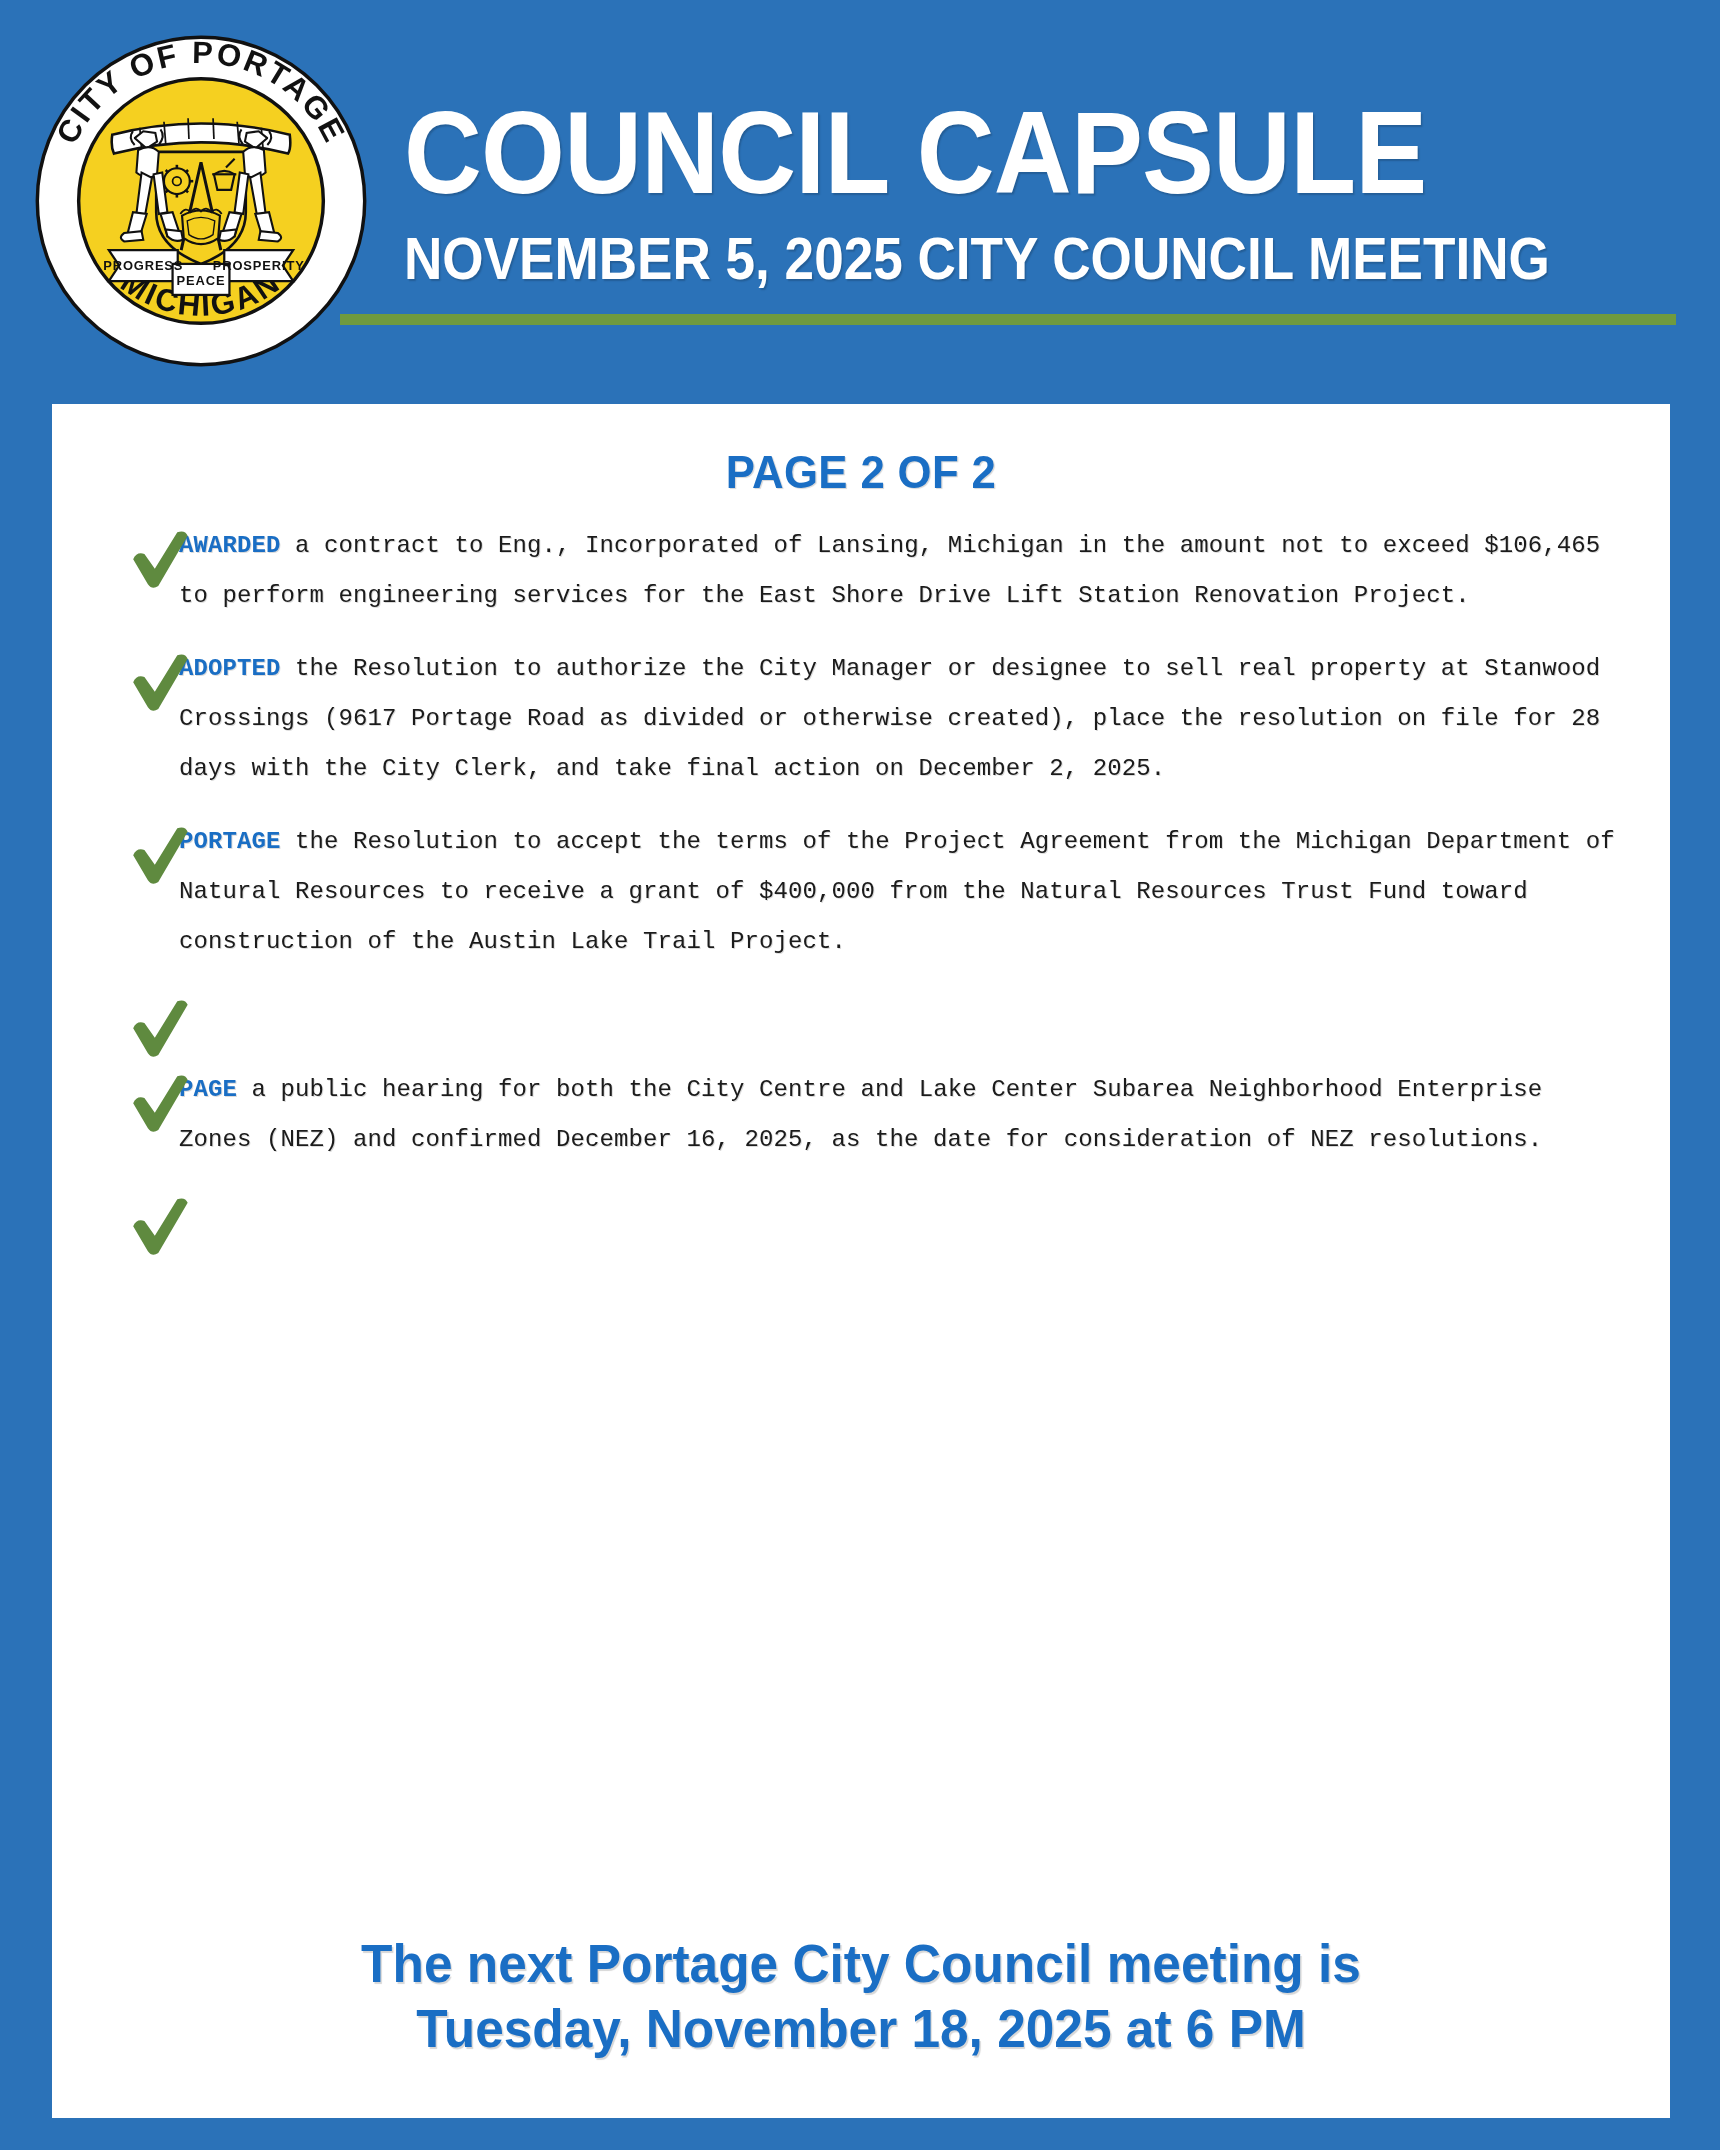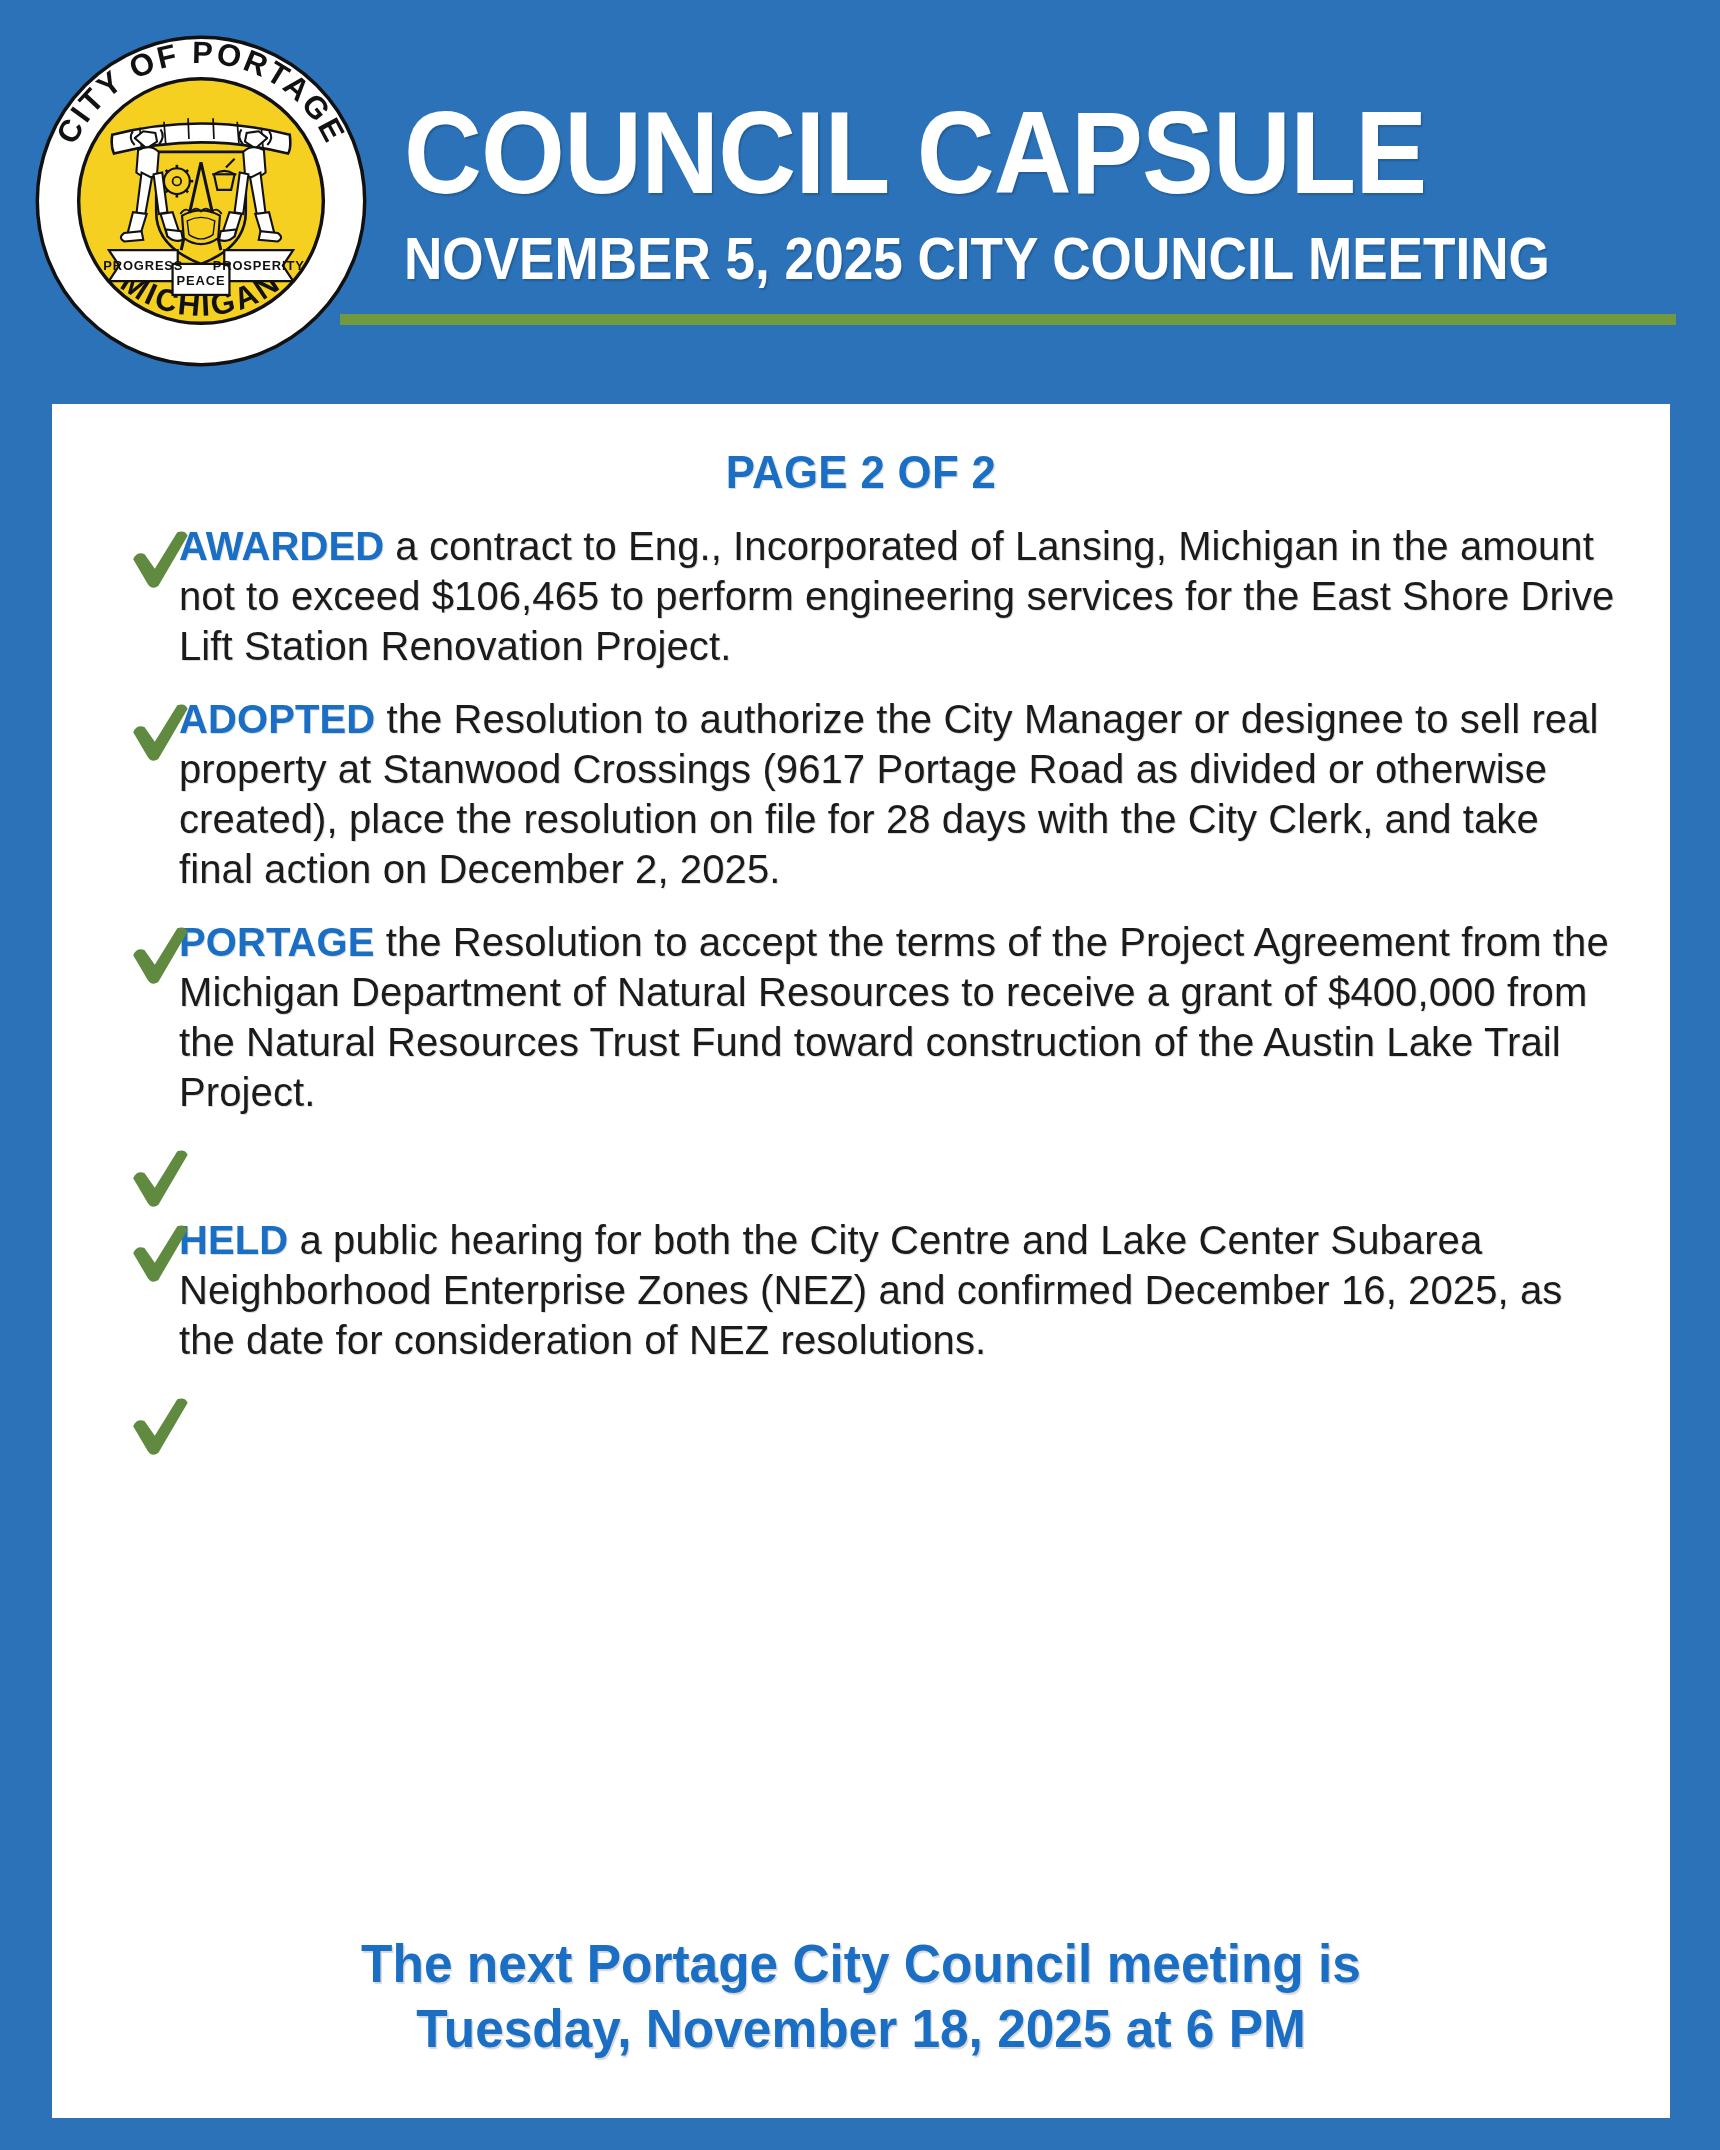--- a/index.html
+++ b/index.html
@@ -116,22 +116,22 @@
   .check {
     position: absolute;
     left: 76px;
     top: 6.9px;
     width: 64px;
     height: 64px;
   }
   .check svg { display: block; }
 
   .item-text {
-    font-family: Liberation Sans, sans-serif;
-    font-size: 40px;
+    font-family: Liberation Mono, monospace;
+    font-size: 24px;
     line-height: 50px;
     color: #1b1b1b;
     letter-spacing: 0.1px;
     text-shadow: 1px 1px 0.6px rgba(0,0,0,0.14);
   }
   .kw {
     color: #1a6ec4;
     font-weight: bold;
   }
 
@@ -280,21 +280,21 @@
         </span><span class="item-text"><span class="kw">PORTAGE</span><span> the Resolution to accept the terms of the Project Agreement from the Michigan Department of Natural Resources to receive a grant of $400,000 from the Natural Resources Trust Fund toward construction of the Austin Lake Trail Project.</span></span></li>
       <li class="item"><span class="check">
           <svg viewBox="0 0 74 74" width="64" height="64">
             <path d="M 6,36 Q 10,27 19,30 L 31,47 L 57,5 Q 66,2 69,9 L 35,67 Q 28,72 23,65 Z" fill="#5f8a3f"></path>
           </svg>
         </span></li>
       <li class="item"><span class="check">
           <svg viewBox="0 0 74 74" width="64" height="64">
             <path d="M 6,36 Q 10,27 19,30 L 31,47 L 57,5 Q 66,2 69,9 L 35,67 Q 28,72 23,65 Z" fill="#5f8a3f"></path>
           </svg>
-        </span><span class="item-text"><span class="kw">HELD</span><span> a public hearing for both the City Centre and Lake Center Subarea Neighborhood Enterprise Zones (NEZ) and confirmed December 16, 2025, as the date for consideration of NEZ resolutions.</span></span></li>
+        </span><span class="item-text"><span class="kw">PAGE</span><span> a public hearing for both the City Centre and Lake Center Subarea Neighborhood Enterprise Zones (NEZ) and confirmed December 16, 2025, as the date for consideration of NEZ resolutions.</span></span></li>
       <li class="item"><span class="check">
           <svg viewBox="0 0 74 74" width="64" height="64">
             <path d="M 6,36 Q 10,27 19,30 L 31,47 L 57,5 Q 66,2 69,9 L 35,67 Q 28,72 23,65 Z" fill="#5f8a3f"></path>
           </svg>
         </span></li>
     </ul>
 
   <div class="footer-note">
     <div>The next Portage City Council meeting is</div>
     <div>Tuesday, November 18, 2025 at 6 PM</div>

